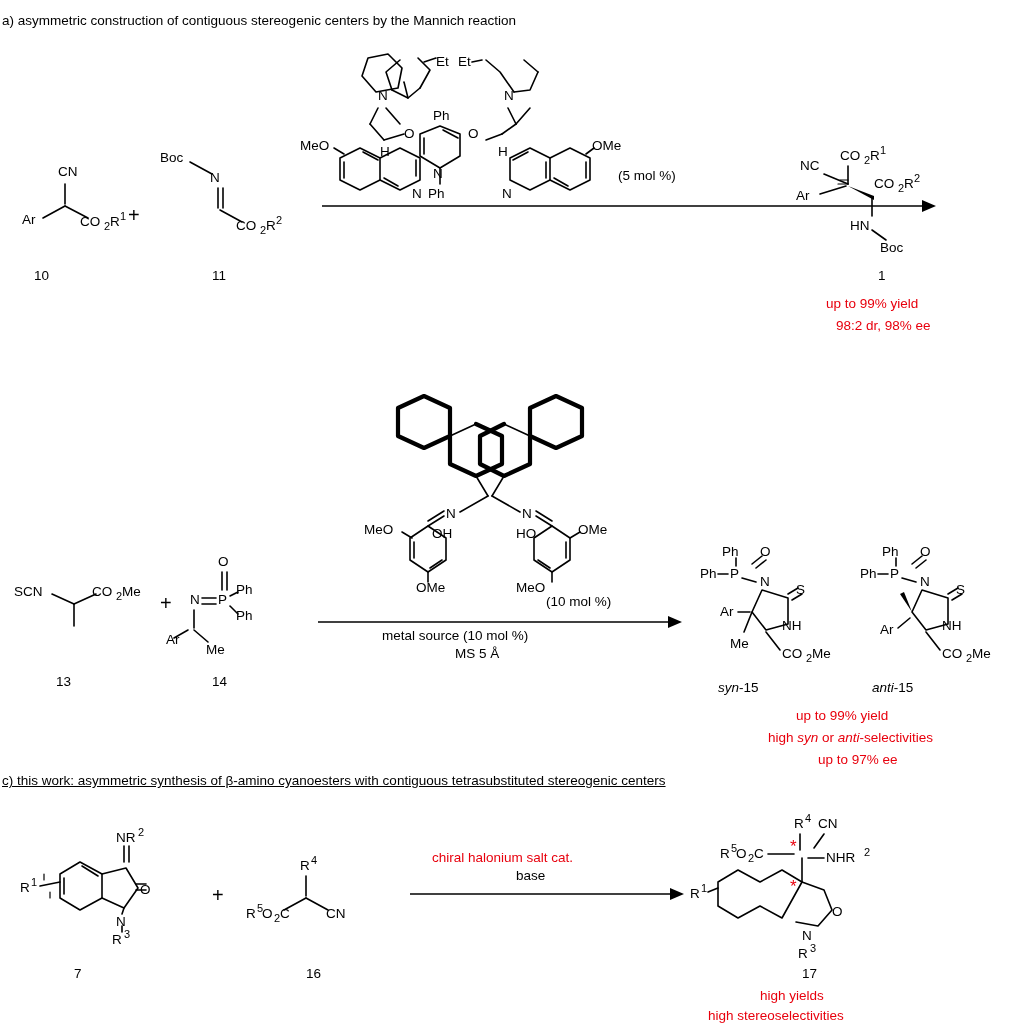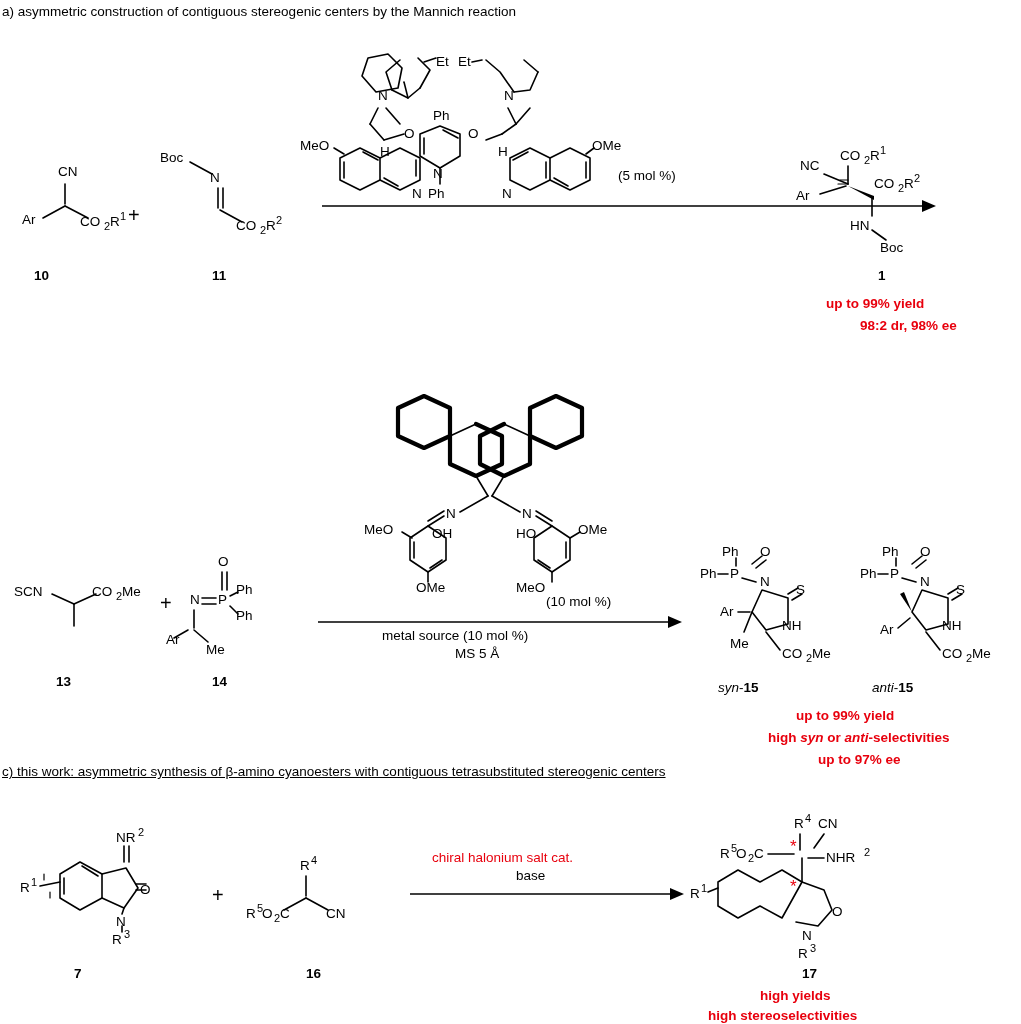--- a/index.html
+++ b/index.html
@@ -10,27 +10,28 @@
     color:#000;
     position:relative;
     overflow:hidden;
   }
   .scheme{position:relative;width:1021px;height:1024px;}
   .cap{
     position:absolute;
     font-size:13.5px;
     color:#000;
     white-space:nowrap;
+    margin-top:9px;
   }
   .lbl{
     position:absolute;
     font-size:13.5px;
     white-space:nowrap;
   }
-  .bold{font-weight:bold;}
+  .bold{font-weight:normal;}
   .red{color:#e8000d;}
   .ital{font-style:italic;}
   .struct{position:absolute;}
   svg{display:block;overflow:visible;}
   .ln{stroke:#000;stroke-width:1.6;fill:none;stroke-linecap:round;stroke-linejoin:round;}
   .lnT{stroke:#000;stroke-width:4.2;fill:none;stroke-linecap:round;stroke-linejoin:round;}
   .lnB{stroke:#000;stroke-width:1.2;fill:none;stroke-linecap:round;}
   .atm{font-family:"Liberation Sans",sans-serif;font-size:13.5px;fill:#000;}
   .atmS{font-family:"Liberation Sans",sans-serif;font-size:11px;fill:#000;}
   .wedge{fill:#000;stroke:none;}
@@ -167,21 +168,21 @@
       <text class="atm" x="50" y="90">HN</text>
       <line class="ln" x1="72" y1="90" x2="86" y2="100"></line>
       <text class="atm" x="80" y="112">Boc</text>
 
       <line class="lnB" x1="48" y1="40" x2="40" y2="40"></line>
       <line class="lnB" x1="48" y1="44" x2="38" y2="44"></line>
     </svg>
   </div>
   <div class="lbl bold" style="left:878px;top:268px;">1</div>
   <div class="lbl red bold" style="left:826px;top:296px;">up to 99% yield</div>
-  <div class="lbl red bold" style="left:860px;top:318px;">98:2 dr, 98% ee</div>
+  <div class="lbl red bold" style="left:836px;top:318px;">98:2 dr, 98% ee</div>
 
 
   <div class="struct" style="left:14px;top:570px;">
     <svg width="140" height="80">
       <text class="atm" x="0" y="26">SCN</text>
       <line class="ln" x1="38" y1="24" x2="60" y2="34"></line>
       <line class="ln" x1="60" y1="34" x2="82" y2="24"></line>
       <line class="ln" x1="60" y1="34" x2="60" y2="56"></line>
       <text class="atm" x="78" y="26">CO</text>
       <text class="atmS" x="102" y="30">2</text>

